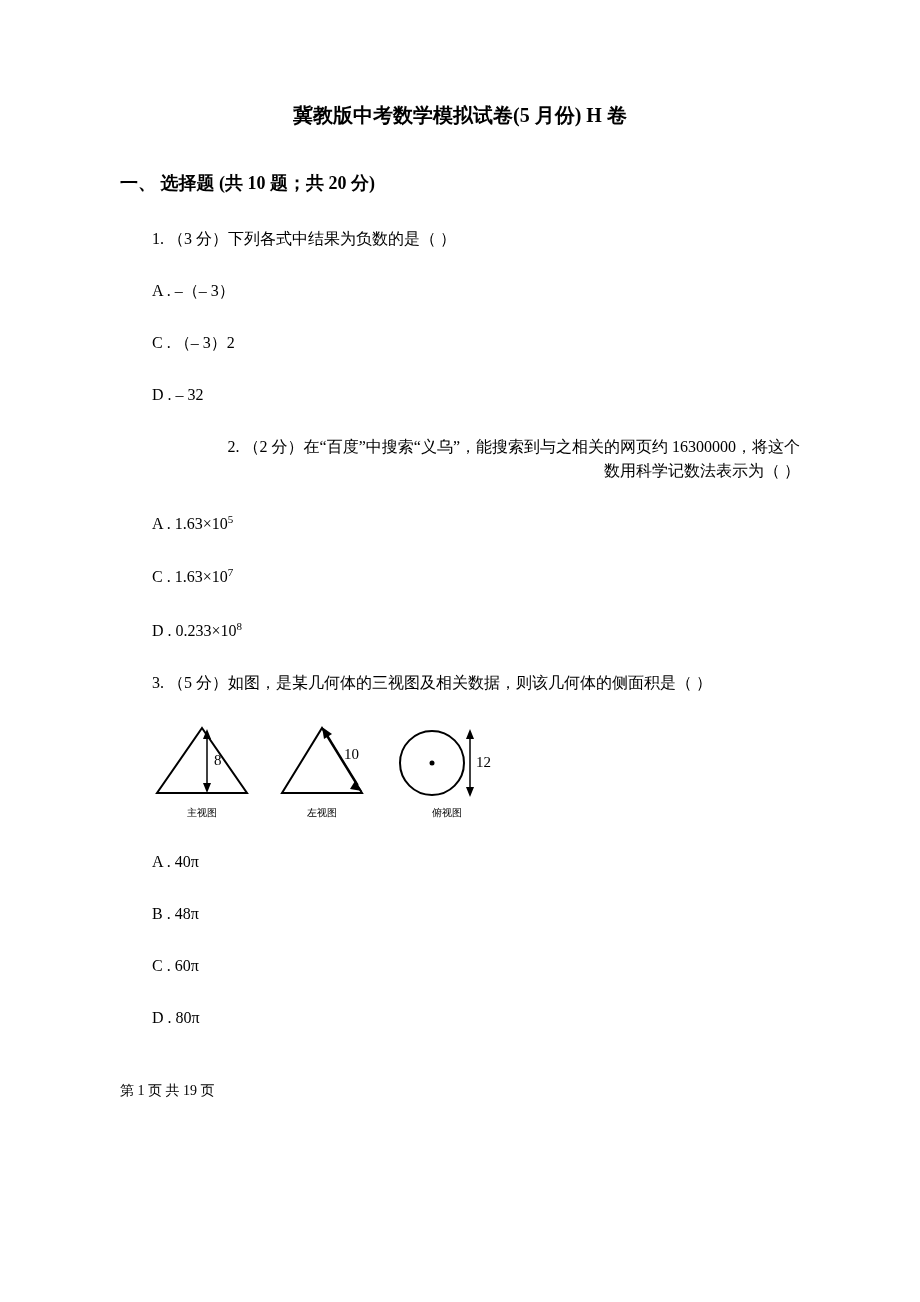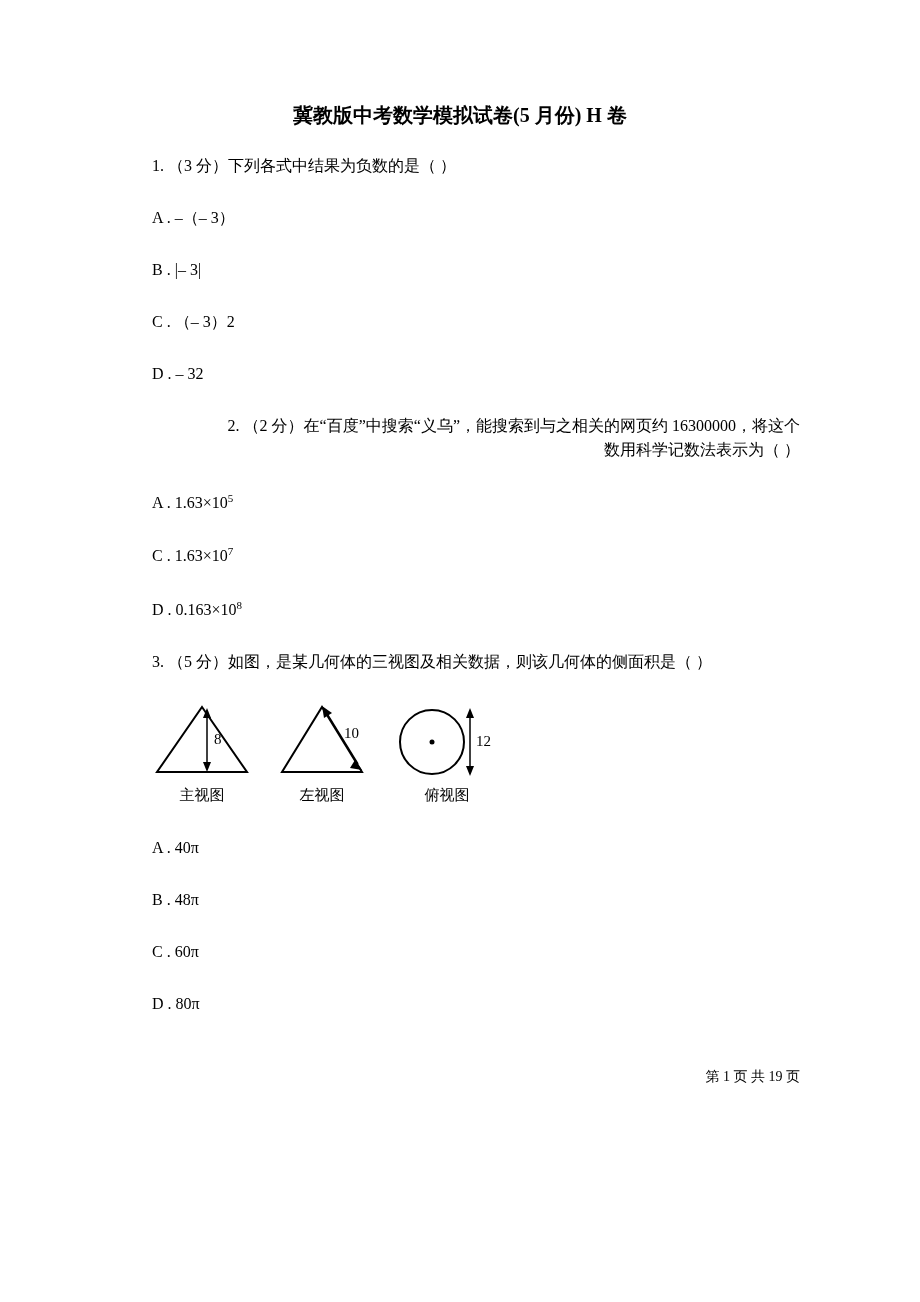--- a/index.html
+++ b/index.html
@@ -13,21 +13,21 @@
       padding: 0;
       box-sizing: border-box;
     }
     .page {
       padding: 100px 120px 40px 120px;
     }
     .title {
       text-align: center;
       font-weight: bold;
       font-size: 20px;
-      margin-bottom: 24px;
+      margin-bottom: 40px;
     }
     .section-heading {
       font-weight: bold;
       font-size: 18px;
       margin-bottom: 30px;
     }
     .question {
       margin-bottom: 28px;
       text-indent: 2em;
     }
@@ -39,74 +39,74 @@
       text-indent: 0;
       margin-bottom: 28px;
       margin-left: 32px;
     }
     .option {
       margin-bottom: 28px;
       text-indent: 2em;
       margin-top: 9px;
     }
     .footer {
-      text-align: right;
+      text-align: left;
       font-size: 14px;
       margin-top: 50px;
     }
     .figures {
       margin: 20px 0 30px 2em;
     }
     .fig-row {
       display: flex;
       align-items: flex-end;
       gap: 20px;
     }
     .fig-item {
       text-align: center;
     }
     .fig-label {
-      font-size: 15px;
+      font-size: 10px;
       margin-top: 2px;
     }
     svg {
       display: block;
     }
     .sup {
       vertical-align: super;
       font-size: 11px;
     }
   </style>
 </head>
 <body>
 
 <div class="page">
 
   <div class="title">冀教版中考数学模拟试卷(5 月份)  H 卷</div>
 
+  <div class="section-heading">一、 选择题 (共 10 题；共 20 分)</div>
 
   <div class="question">1. （3 分）下列各式中结果为负数的是（     ）</div>
   <div class="option">A . –（– 3）</div>
-  <div class="option">B . |– 3|</div>
   <div class="option">C . （– 3）2</div>
   <div class="option">D . – 32</div>
 
   <div class="question-nobreak">
     <div style="text-indent:2em;">2. （2 分）在“百度”中搜索“义乌”，能搜索到与之相关的网页约 16300000，将这个</div>
     <div class="continuation">数用科学记数法表示为（     ）</div>
   </div>
 
   <div class="option">
     <span>A . </span><span style="font-family: 'Times New Roman', serif;">1.63×10</span><span class="sup" style="font-family: 'Times New Roman', serif;">5</span>
   </div>
   <div class="option">
     <span>C . </span><span style="font-family: 'Times New Roman', serif;">1.63×10</span><span class="sup" style="font-family: 'Times New Roman', serif;">7</span>
   </div>
   <div class="option">
-    <span>D . </span><span style="font-family: 'Times New Roman', serif;">0.163×10</span><span class="sup" style="font-family: 'Times New Roman', serif;">8</span>
+    <span>D . </span><span style="font-family: 'Times New Roman', serif;">0.233×10</span><span class="sup" style="font-family: 'Times New Roman', serif;">8</span>
   </div>
 
   <div class="question">3. （5 分）如图，是某几何体的三视图及相关数据，则该几何体的侧面积是（     ）</div>
 
   <div class="figures">
     <div class="fig-row">
 
       <div class="fig-item">
         <svg width="100" height="80">
           <polygon points="50,5 95,70 5,70" fill="none" stroke="#000" stroke-width="2"></polygon>

